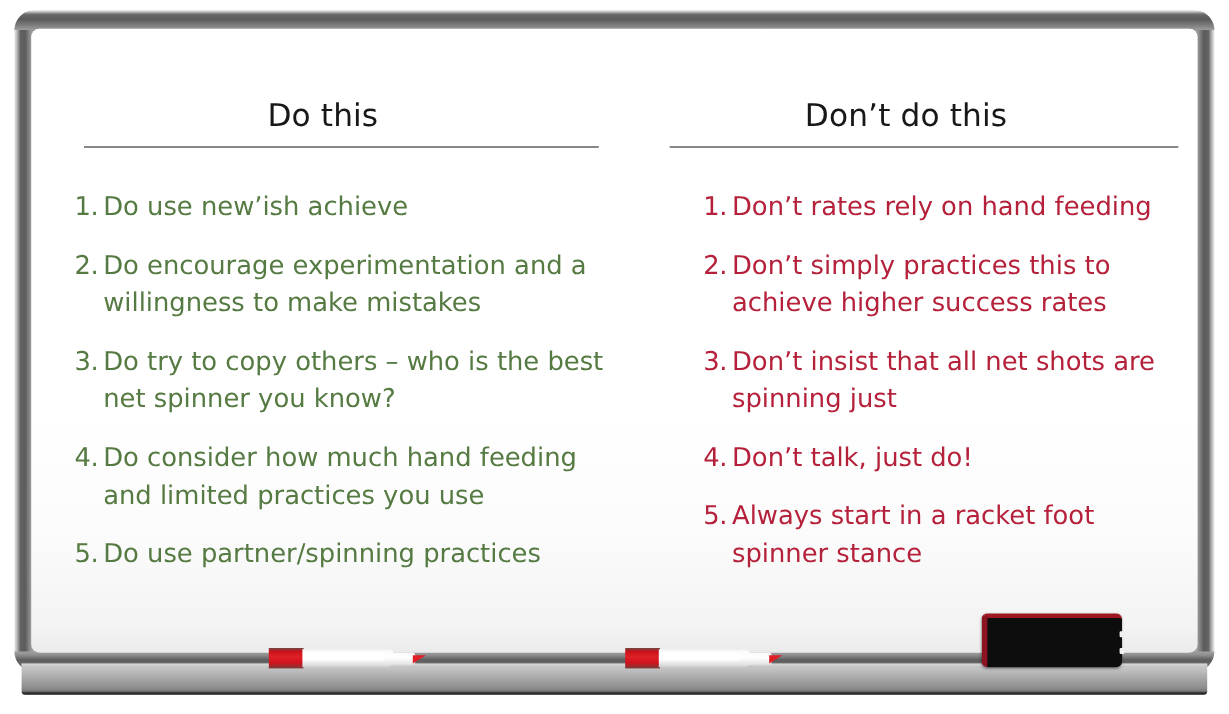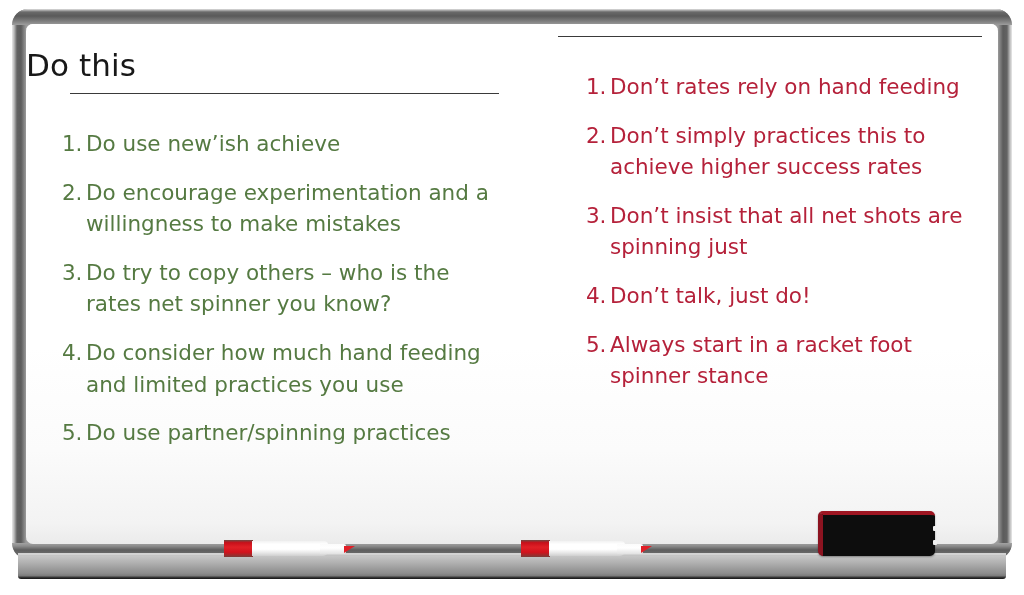--- a/index.html
+++ b/index.html
@@ -83,27 +83,27 @@
     height: 470px;
     display: flex;
   }
   .column {
     position: relative;
     width: 486px;
     box-sizing: border-box;
   }
 
   .col-title {
-    text-align: left;
-    font-size: 31px;
+    text-align: center;
+    font-size: 26px;
     color: #181818;
     font-weight: 400;
     letter-spacing: 0.1px;
     margin: 0;
-    padding-top: 26px;
+    padding-top: 60px;
     line-height: 1.0;
   }
   .col-rule {
     height: 0;
     border-top: 1.6px solid #3a3a3a;
     margin-top: 12px;
   }
   .column.left .col-rule { margin-left: 44px; margin-right: 13px; }
   .column.right .col-rule { margin-left: 46px; margin-right: 16px; }
 
@@ -230,34 +230,35 @@
             <li class="list-item">
               <span class="list-num">1.</span>
               <span class="list-text">Do use new’ish achieve</span>
             </li>
             <li class="list-item">
               <span class="list-num">2.</span>
               <span class="list-text">Do encourage experimentation and a willingness to make mistakes</span>
             </li>
             <li class="list-item">
               <span class="list-num">3.</span>
-              <span class="list-text">Do try to copy others – who is the rates net spinner you know?</span>
+              <span class="list-text">Do try to copy others – who is the best net spinner you know?</span>
             </li>
             <li class="list-item">
               <span class="list-num">4.</span>
               <span class="list-text">Do consider how much hand feeding and limited practices you use</span>
             </li>
             <li class="list-item">
               <span class="list-num">5.</span>
               <span class="list-text">Do use partner/spinning practices</span>
             </li>
           </ul>
         </div>
 
         <div class="column right">
+          <div class="col-title">Don’t do this</div>
           <div class="col-rule"></div>
           <ul class="list" style="color: rgb(181, 33, 58);">
             <li class="list-item">
               <span class="list-num">1.</span>
               <span class="list-text">Don’t rates rely on hand feeding</span>
             </li>
             <li class="list-item">
               <span class="list-num">2.</span>
               <span class="list-text">Don’t simply practices this to achieve higher success rates</span>
             </li>

